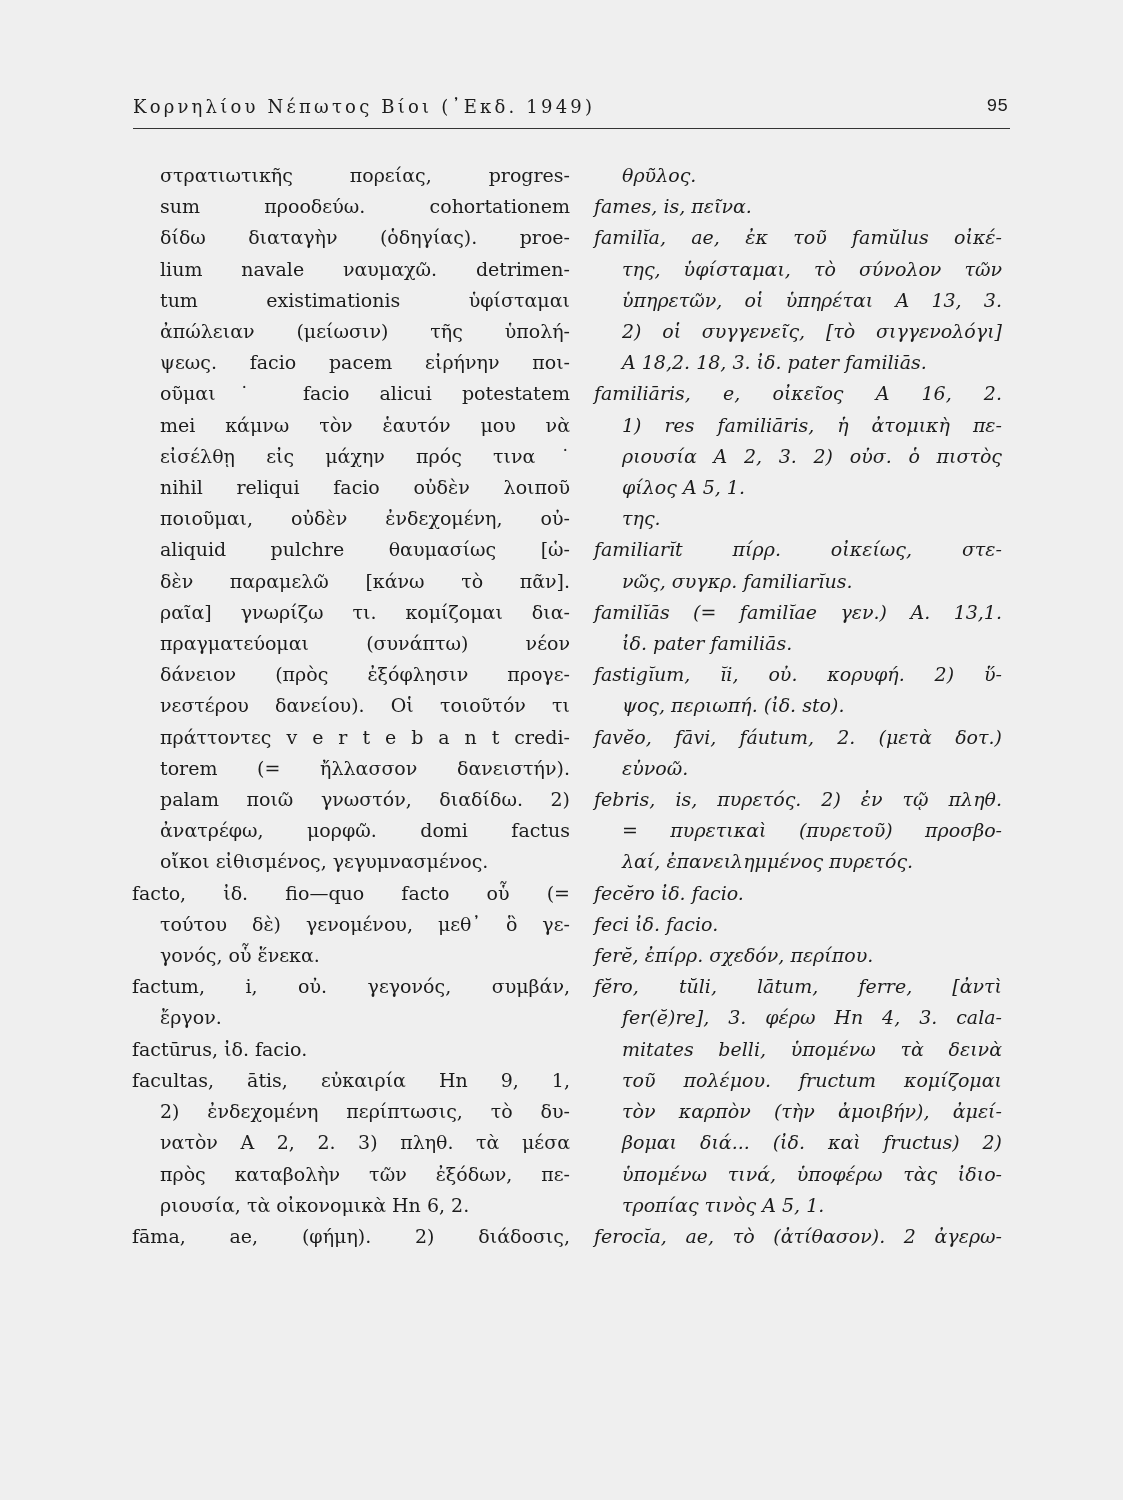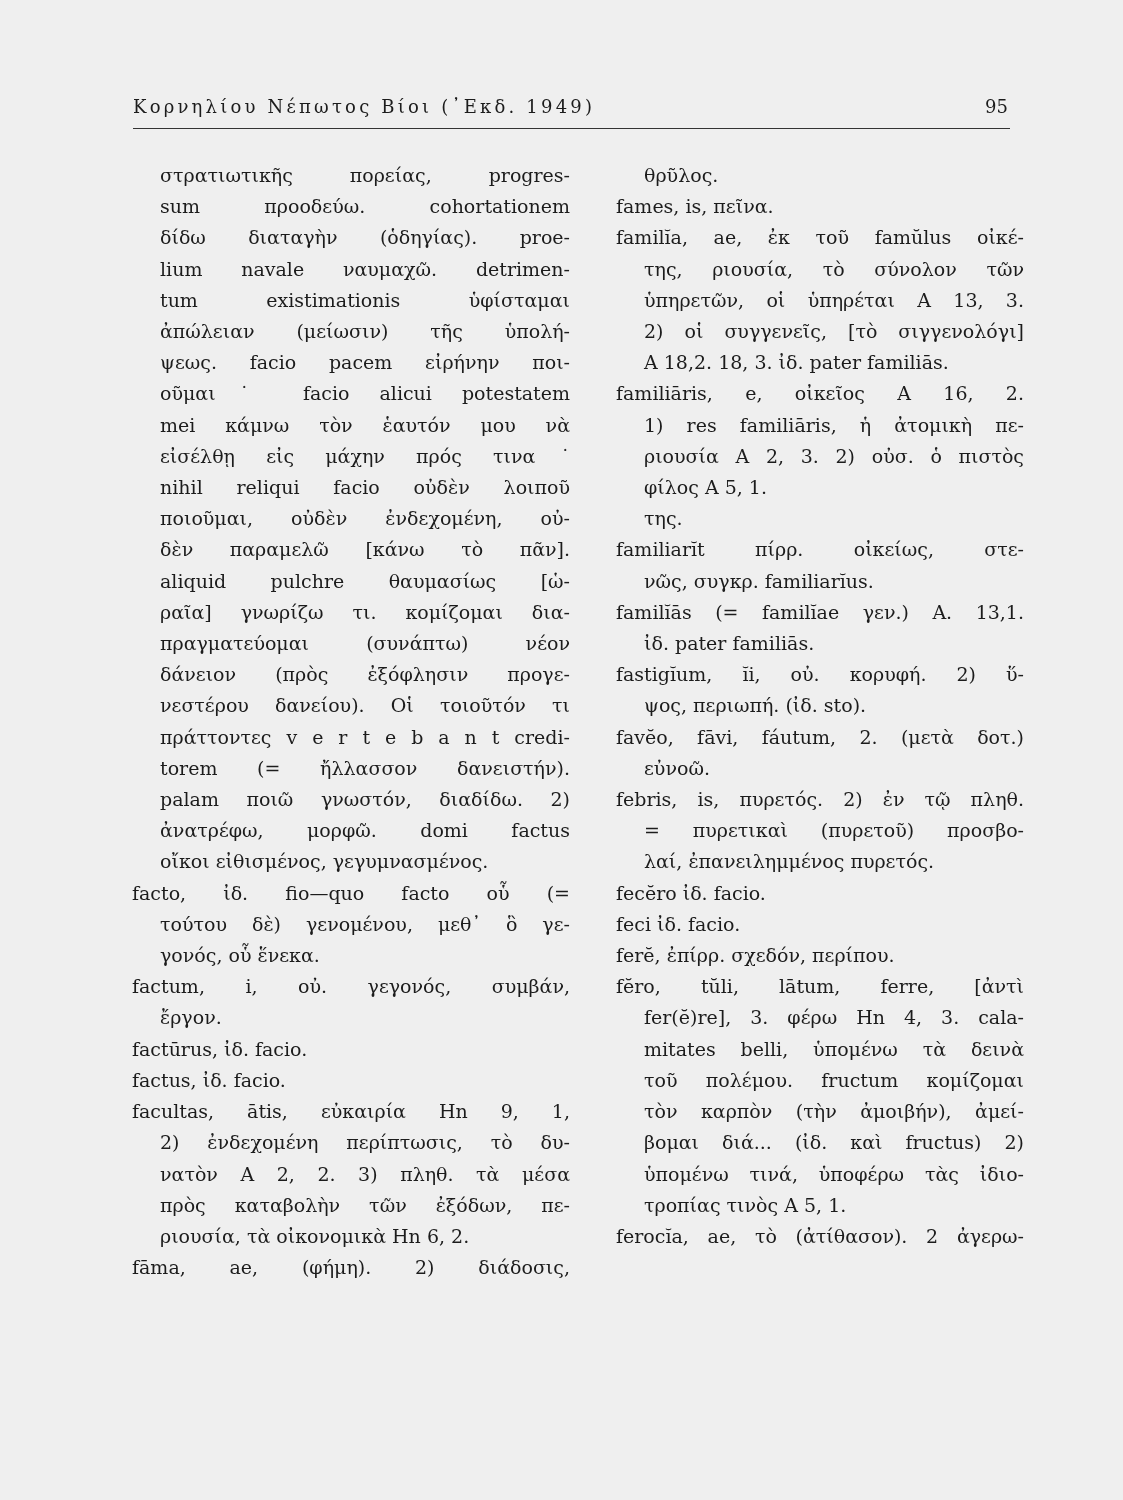--- a/index.html
+++ b/index.html
@@ -33,37 +33,38 @@
       top: 0;
       font-size: 18px;
       letter-spacing: 3.2px;
       white-space: nowrap;
     }
     .page-number {
       position: absolute;
       right: 2px;
       top: 0;
       font-size: 18px;
+      font-family: Liberation Mono, monospace;
     }
     .header-rule {
       position: absolute;
       left: 133px;
       top: 128px;
       width: 877px;
       height: 0;
       border-top: 1.5px solid #333;
     }
     .column {
       position: absolute;
       top: 160px;
       font-size: 19px;
       line-height: 31.2px;
     }
     .col-left { left: 132px; width: 438px; }
-    .col-right { left: 616px; width: 408px; }
+    .col-right { left: 594px; width: 408px; font-style: italic; }
     .line {
       display: block;
       white-space: nowrap;
       text-align: justify;
       text-align-last: justify;
     }
     .line.last {
       text-align-last: left;
     }
     .line.indent { padding-left: 28px; }
@@ -85,50 +86,49 @@
       <span class="line indent">δίδω διαταγὴν (ὁδηγίας). proe-</span>
       <span class="line indent">lium navale ναυμαχῶ. detrimen-</span>
       <span class="line indent">tum existimationis ὑφίσταμαι</span>
       <span class="line indent">ἀπώλειαν (μείωσιν) τῆς ὑπολή-</span>
       <span class="line indent">ψεως. facio pacem εἰρήνην ποι-</span>
       <span class="line indent">οῦμαι˙ facio alicui potestatem</span>
       <span class="line indent">mei κάμνω τὸν ἑαυτόν μου νὰ</span>
       <span class="line indent">εἰσέλθῃ εἰς μάχην πρός τινα˙</span>
       <span class="line indent">nihil reliqui facio οὐδὲν λοιποῦ</span>
       <span class="line indent">ποιοῦμαι, οὐδὲν ἐνδεχομένη, οὐ-</span>
+      <span class="line indent">aliquid pulchre θαυμασίως [ὡ-</span>
       <span class="line indent">δὲν παραμελῶ [κάνω τὸ πᾶν].</span>
-      <span class="line indent">aliquid pulchre θαυμασίως [ὡ-</span>
       <span class="line indent">ραῖα] γνωρίζω τι. κομίζομαι δια-</span>
       <span class="line indent">πραγματεύομαι (συνάπτω) νέον</span>
       <span class="line indent">δάνειον (πρὸς ἐξόφλησιν προγε-</span>
       <span class="line indent">νεστέρου δανείου). Οἱ τοιοῦτόν τι</span>
       <span class="line indent">πράττοντες v e r t e b a n t credi-</span>
       <span class="line indent">torem (= ἤλλασσον δανειστήν).</span>
       <span class="line indent">palam ποιῶ γνωστόν, διαδίδω. 2)</span>
       <span class="line indent">ἀνατρέφω, μορφῶ. domi factus</span>
       <span class="line indent last">οἴκοι εἰθισμένος, γεγυμνασμένος.</span>
       <span class="line hang">facto, ἰδ. fio—quo facto οὗ (=</span>
       <span class="line indent">τούτου δὲ) γενομένου, μεθ᾿ ὃ γε-</span>
       <span class="line indent last">γονός, οὗ ἕνεκα.</span>
       <span class="line hang">factum, i, οὐ. γεγονός, συμβάν,</span>
       <span class="line indent last">ἔργον.</span>
       <span class="line hang last">factūrus, ἰδ. facio.</span>
-      <span class="line hang last">factus, ἰδ. facio.</span>
       <span class="line hang">facultas, ātis, εὐκαιρία Hn 9, 1,</span>
       <span class="line indent">2) ἐνδεχομένη περίπτωσις, τὸ δυ-</span>
       <span class="line indent">νατὸν A 2, 2. 3) πληθ. τὰ μέσα</span>
       <span class="line indent">πρὸς καταβολὴν τῶν ἐξόδων, πε-</span>
       <span class="line indent last">ριουσία, τὰ οἰκονομικὰ Hn 6, 2.</span>
       <span class="line hang">fāma, ae, (φήμη). 2) διάδοσις,</span>
     </div>
   <div class="column col-right" id="col-right">
       <span class="line indent last">θρῦλος.</span>
       <span class="line hang last">fames, is, πεῖνα.</span>
       <span class="line hang">familĭa, ae, ἐκ τοῦ famŭlus οἰκέ-</span>
-      <span class="line indent">της, ριουσία, τὸ σύνολον τῶν</span>
+      <span class="line indent">της, ὑφίσταμαι, τὸ σύνολον τῶν</span>
       <span class="line indent">ὑπηρετῶν, οἱ ὑπηρέται A 13, 3.</span>
       <span class="line indent">2) οἱ συγγενεῖς, [τὸ σιγγενολόγι]</span>
       <span class="line indent last">A 18,2. 18, 3. ἰδ. pater familiās.</span>
       <span class="line hang">familiāris, e, οἰκεῖος A 16, 2.</span>
       <span class="line indent">1) res familiāris, ἡ ἀτομικὴ πε-</span>
       <span class="line indent">ριουσία A 2, 3. 2) οὐσ. ὁ πιστὸς</span>
       <span class="line indent last">φίλος A 5, 1.</span>
       <span class="line indent last">της.</span>
       <span class="line hang">familiarĭt     πίρρ. οἰκείως, στε-</span>
       <span class="line indent last">νῶς, συγκρ. familiarĭus.</span>

